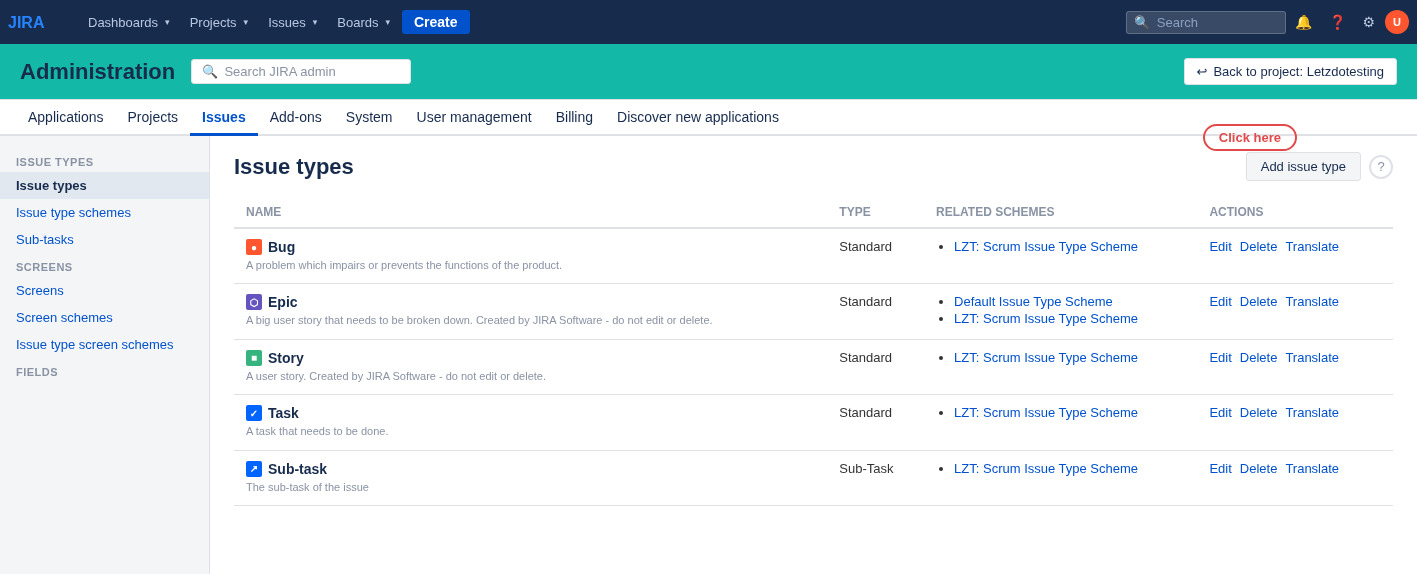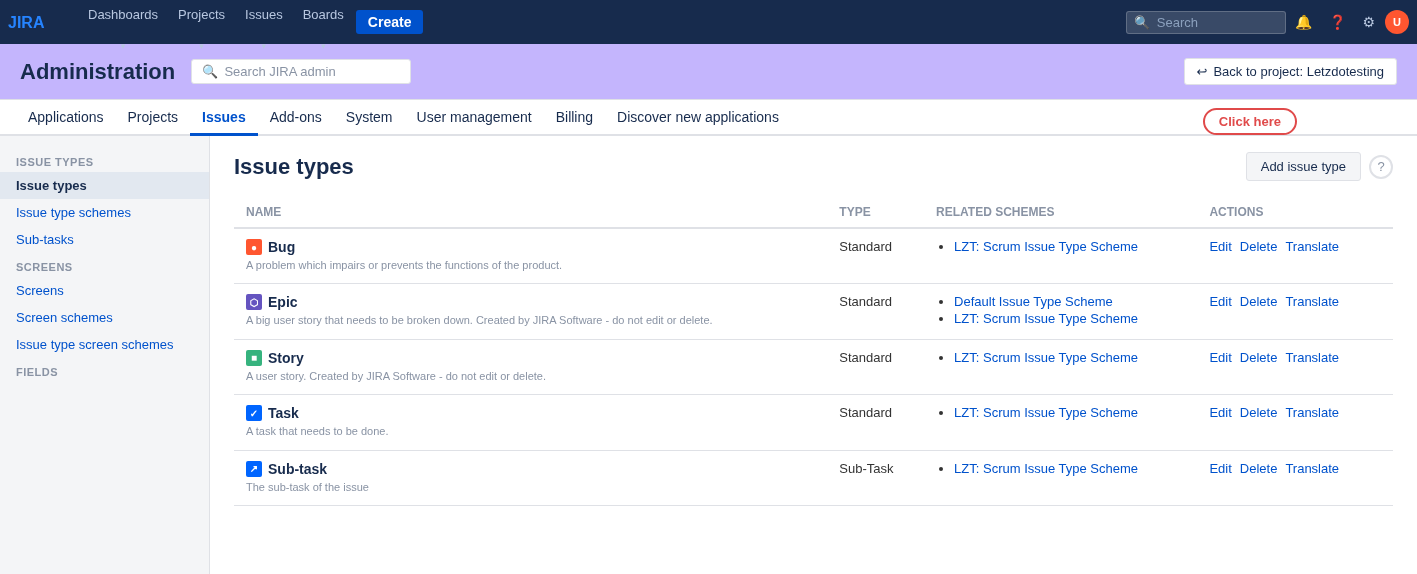--- a/index.html
+++ b/index.html
@@ -22,23 +22,22 @@
     }
     .top-nav .logo svg { width: 60px; height: 18px; }
     .nav-item {
       color: #B8C7E0;
       font-size: 13px;
       padding: 0 8px;
       height: 30px;
       display: flex;
       align-items: center;
       cursor: pointer;
-      gap: 19px;
+      gap: 7px;
       white-space: nowrap;
-      flex-direction: column;
     }
     .nav-item .chevron { font-size: 9px; }
     .create-btn {
       background: #0052CC;
       color: #fff;
       border: none;
       border-radius: 3px;
       padding: 4px 12px;
       font-size: 14px;
       cursor: pointer;
@@ -81,21 +80,21 @@
       align-items: center;
       justify-content: center;
       color: #fff;
       font-size: 11px;
       font-weight: bold;
       cursor: pointer;
     }
 
     
     .admin-header {
-      background: #c4b5fd;
+      background: #14b8a6;
       border-bottom: 1px solid #DFE1E6;
       padding: 14px 20px;
       display: flex;
       align-items: center;
       gap: 16px;
     }
     .admin-title {
       font-size: 22px;
       font-weight: 600;
       color: #172B4D;
@@ -156,21 +155,21 @@
     .subnav-item.active {
       color: #0052CC;
       border-bottom: 3px solid #0052CC;
       font-weight: bold;
     }
 
     
     .click-here-callout {
       position: absolute;
       right: 120px;
-      top: 8px;
+      top: 24px;
       background: transparent;
       border: 2px solid #E04A4A;
       border-radius: 20px;
       padding: 4px 14px;
       color: #E04A4A;
       font-size: 13px;
       font-weight: bold;
       pointer-events: none;
     }
 

